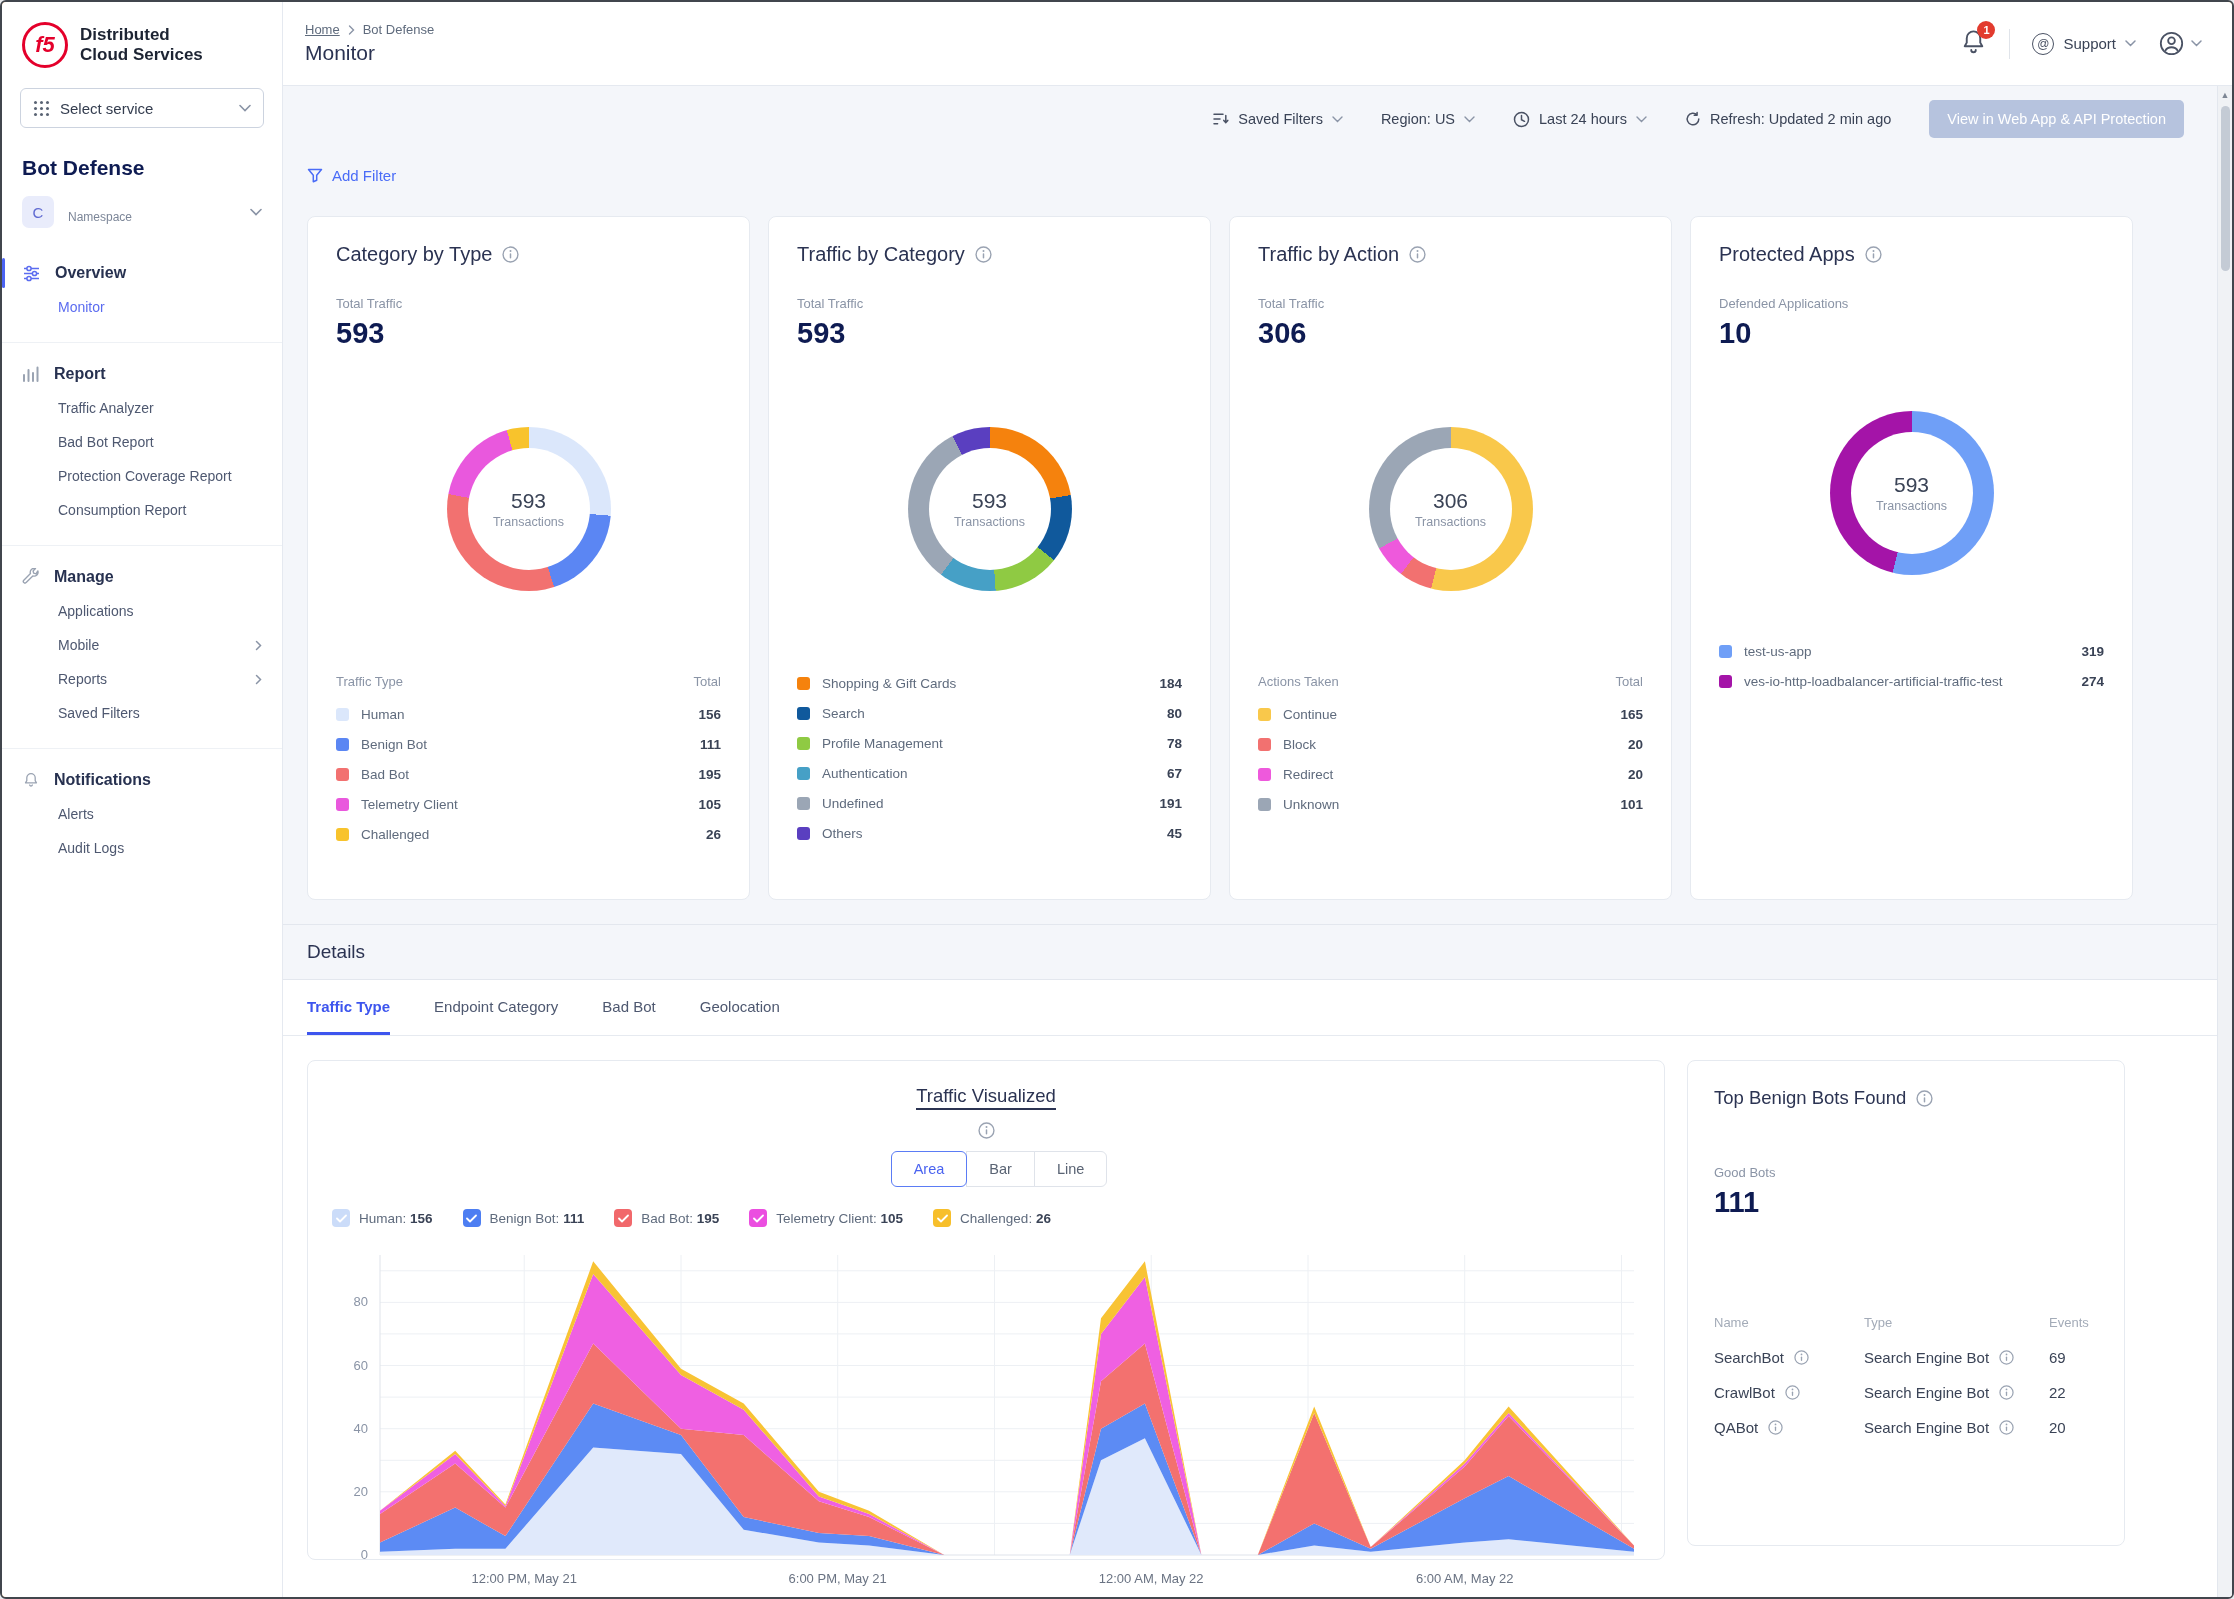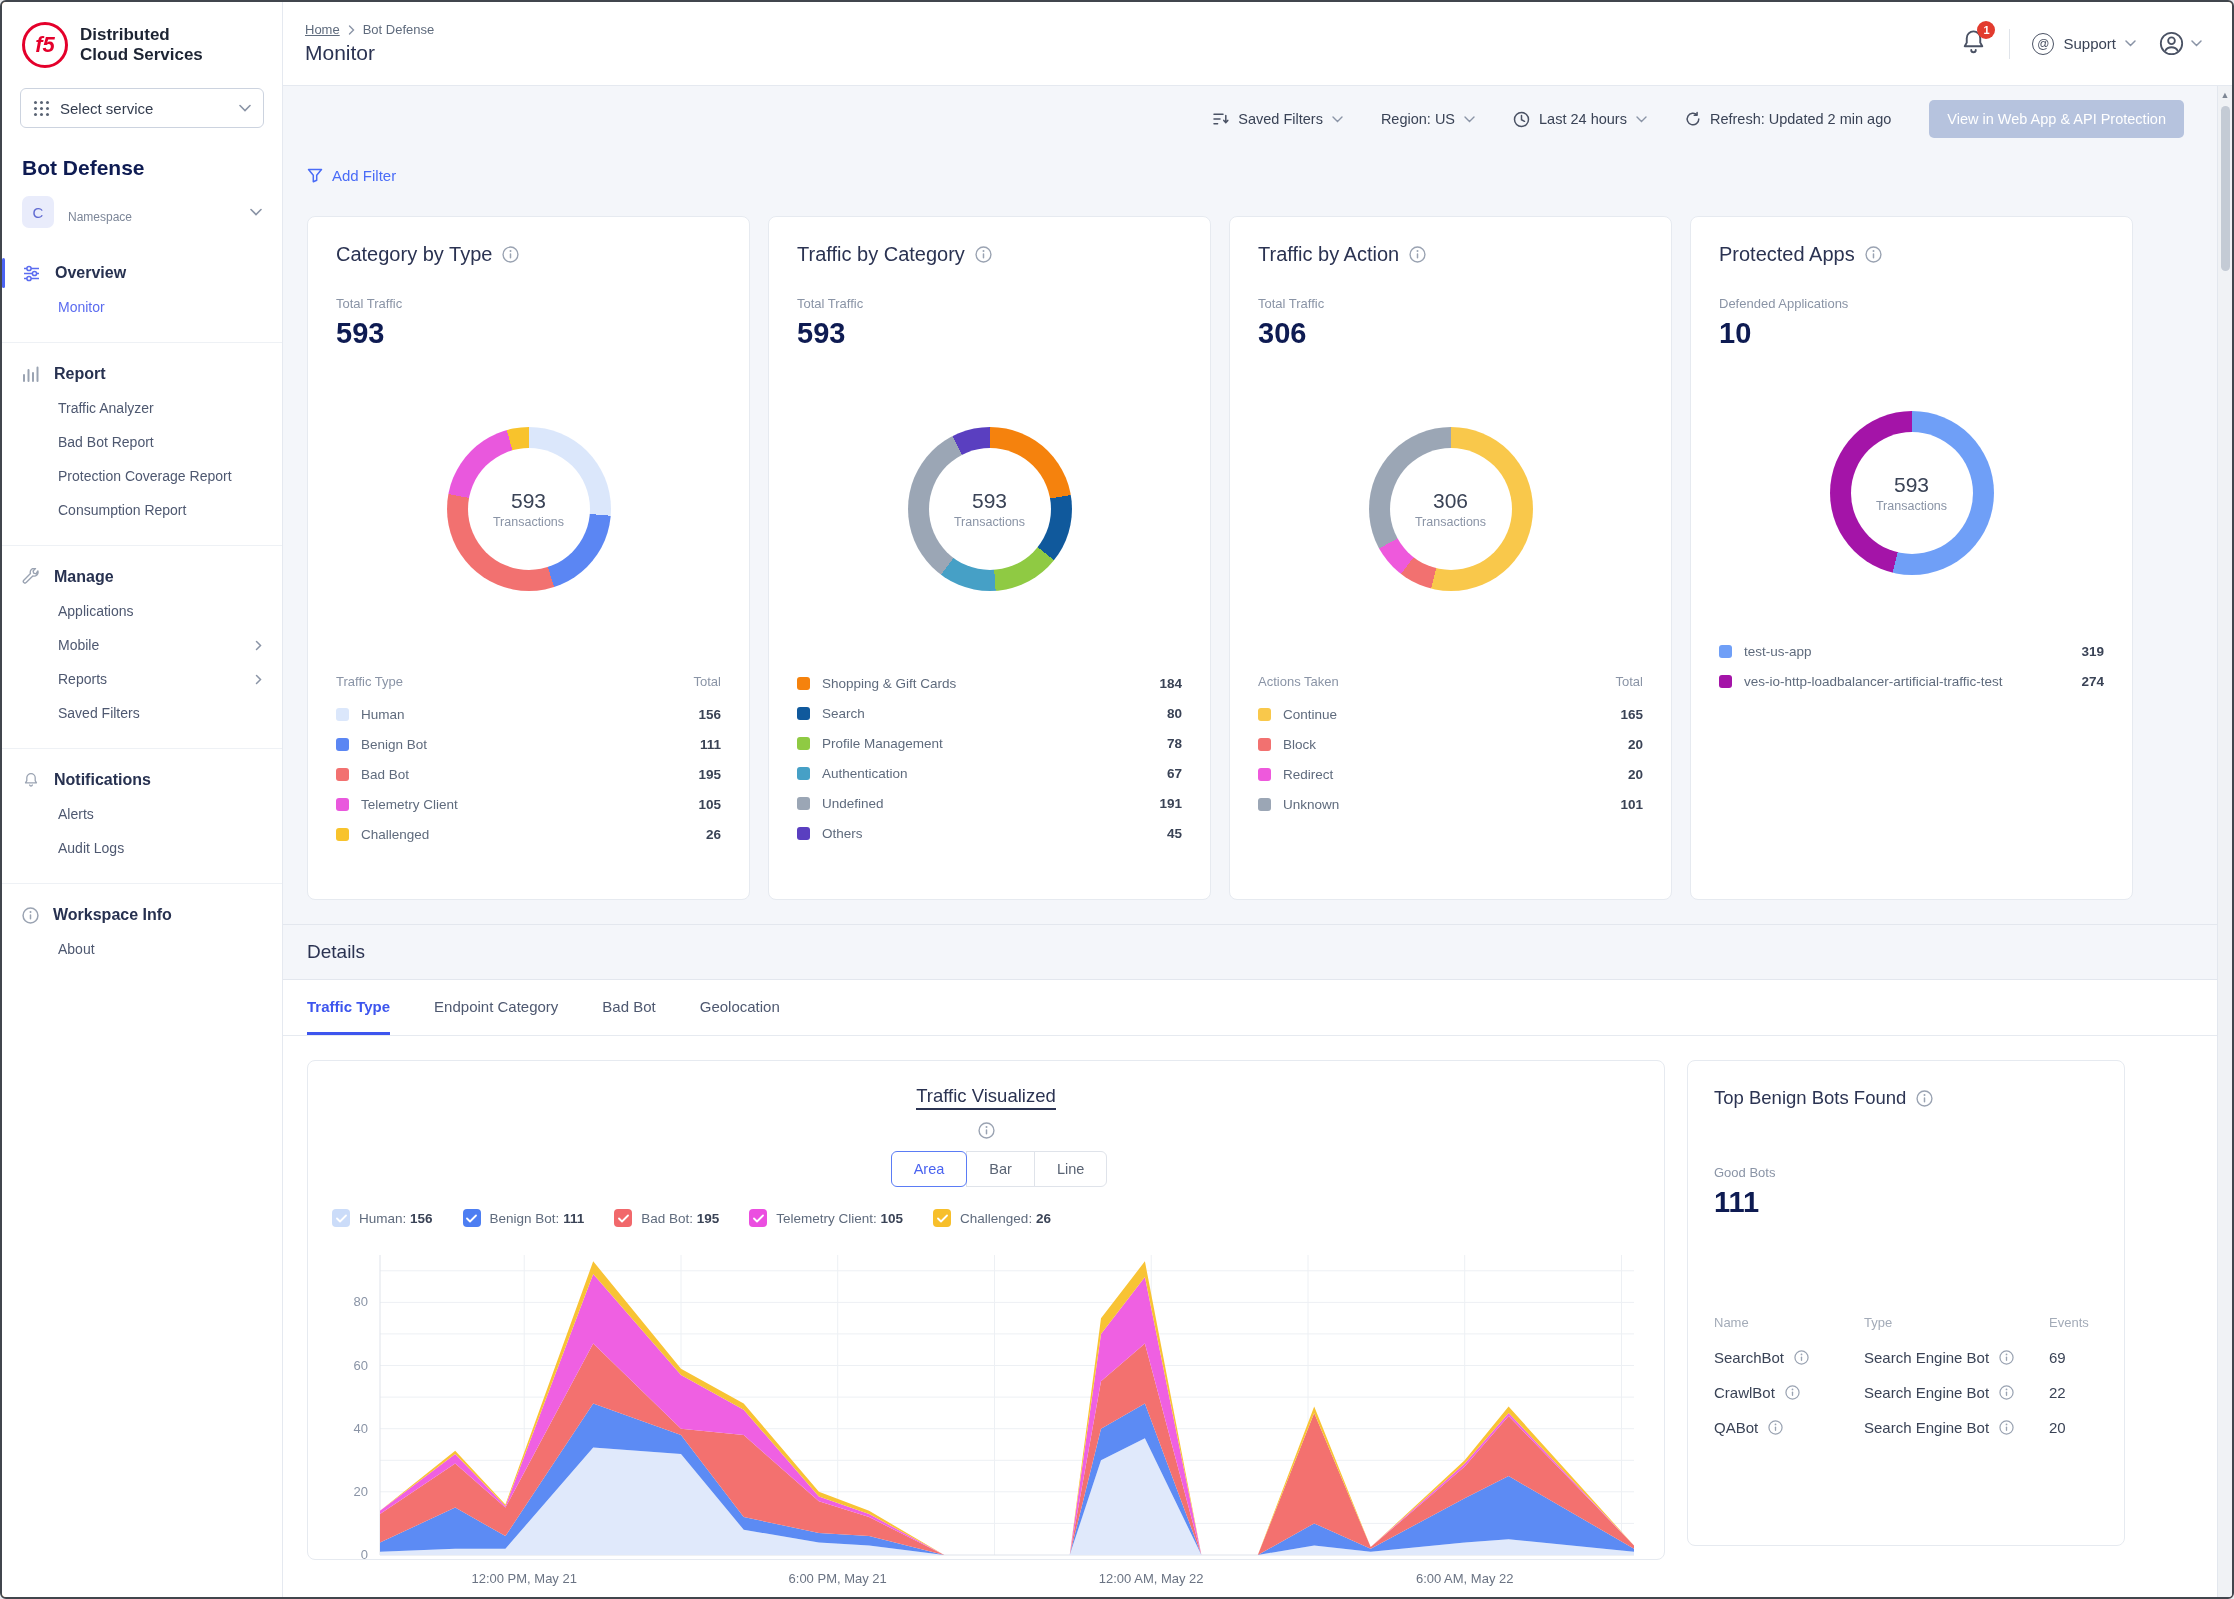--- a/index.html
+++ b/index.html
@@ -238,36 +238,20 @@
     </div>
           <div class="snav-item">
             <span>Alerts</span>
             <span class="spacer"></span>
           </div>
           <div class="snav-item">
             <span>Audit Logs</span>
             <span class="spacer"></span>
           </div>
         </div>
-        <div class="snav-section">
-    <div class="snav-head">
-      <span class="icon">
-              <svg width="17" height="17" viewBox="0 0 16 16">
-                <circle cx="8" cy="8" r="7" fill="none" stroke="#9aa3b2" stroke-width="1.4"></circle>
-                <rect x="7.3" y="6.9" width="1.4" height="4.8" rx="0.7" fill="#9aa3b2"></rect>
-                <circle cx="8" cy="4.7" r="0.95" fill="#9aa3b2"></circle>
-              </svg>
-            </span>
-            <span>Workspace Info</span>
-    </div>
-          <div class="snav-item">
-            <span>About</span>
-            <span class="spacer"></span>
-          </div>
-        </div>
       </nav>
   </aside>
 
   <div class="main">
     <header class="topbar">
       <div class="crumbs">
         <div class="crumb-row">
           <span class="crumb-home">Home</span>
           <span class="chev">
             <svg width="7" height="10" viewBox="0 0 7 10">

